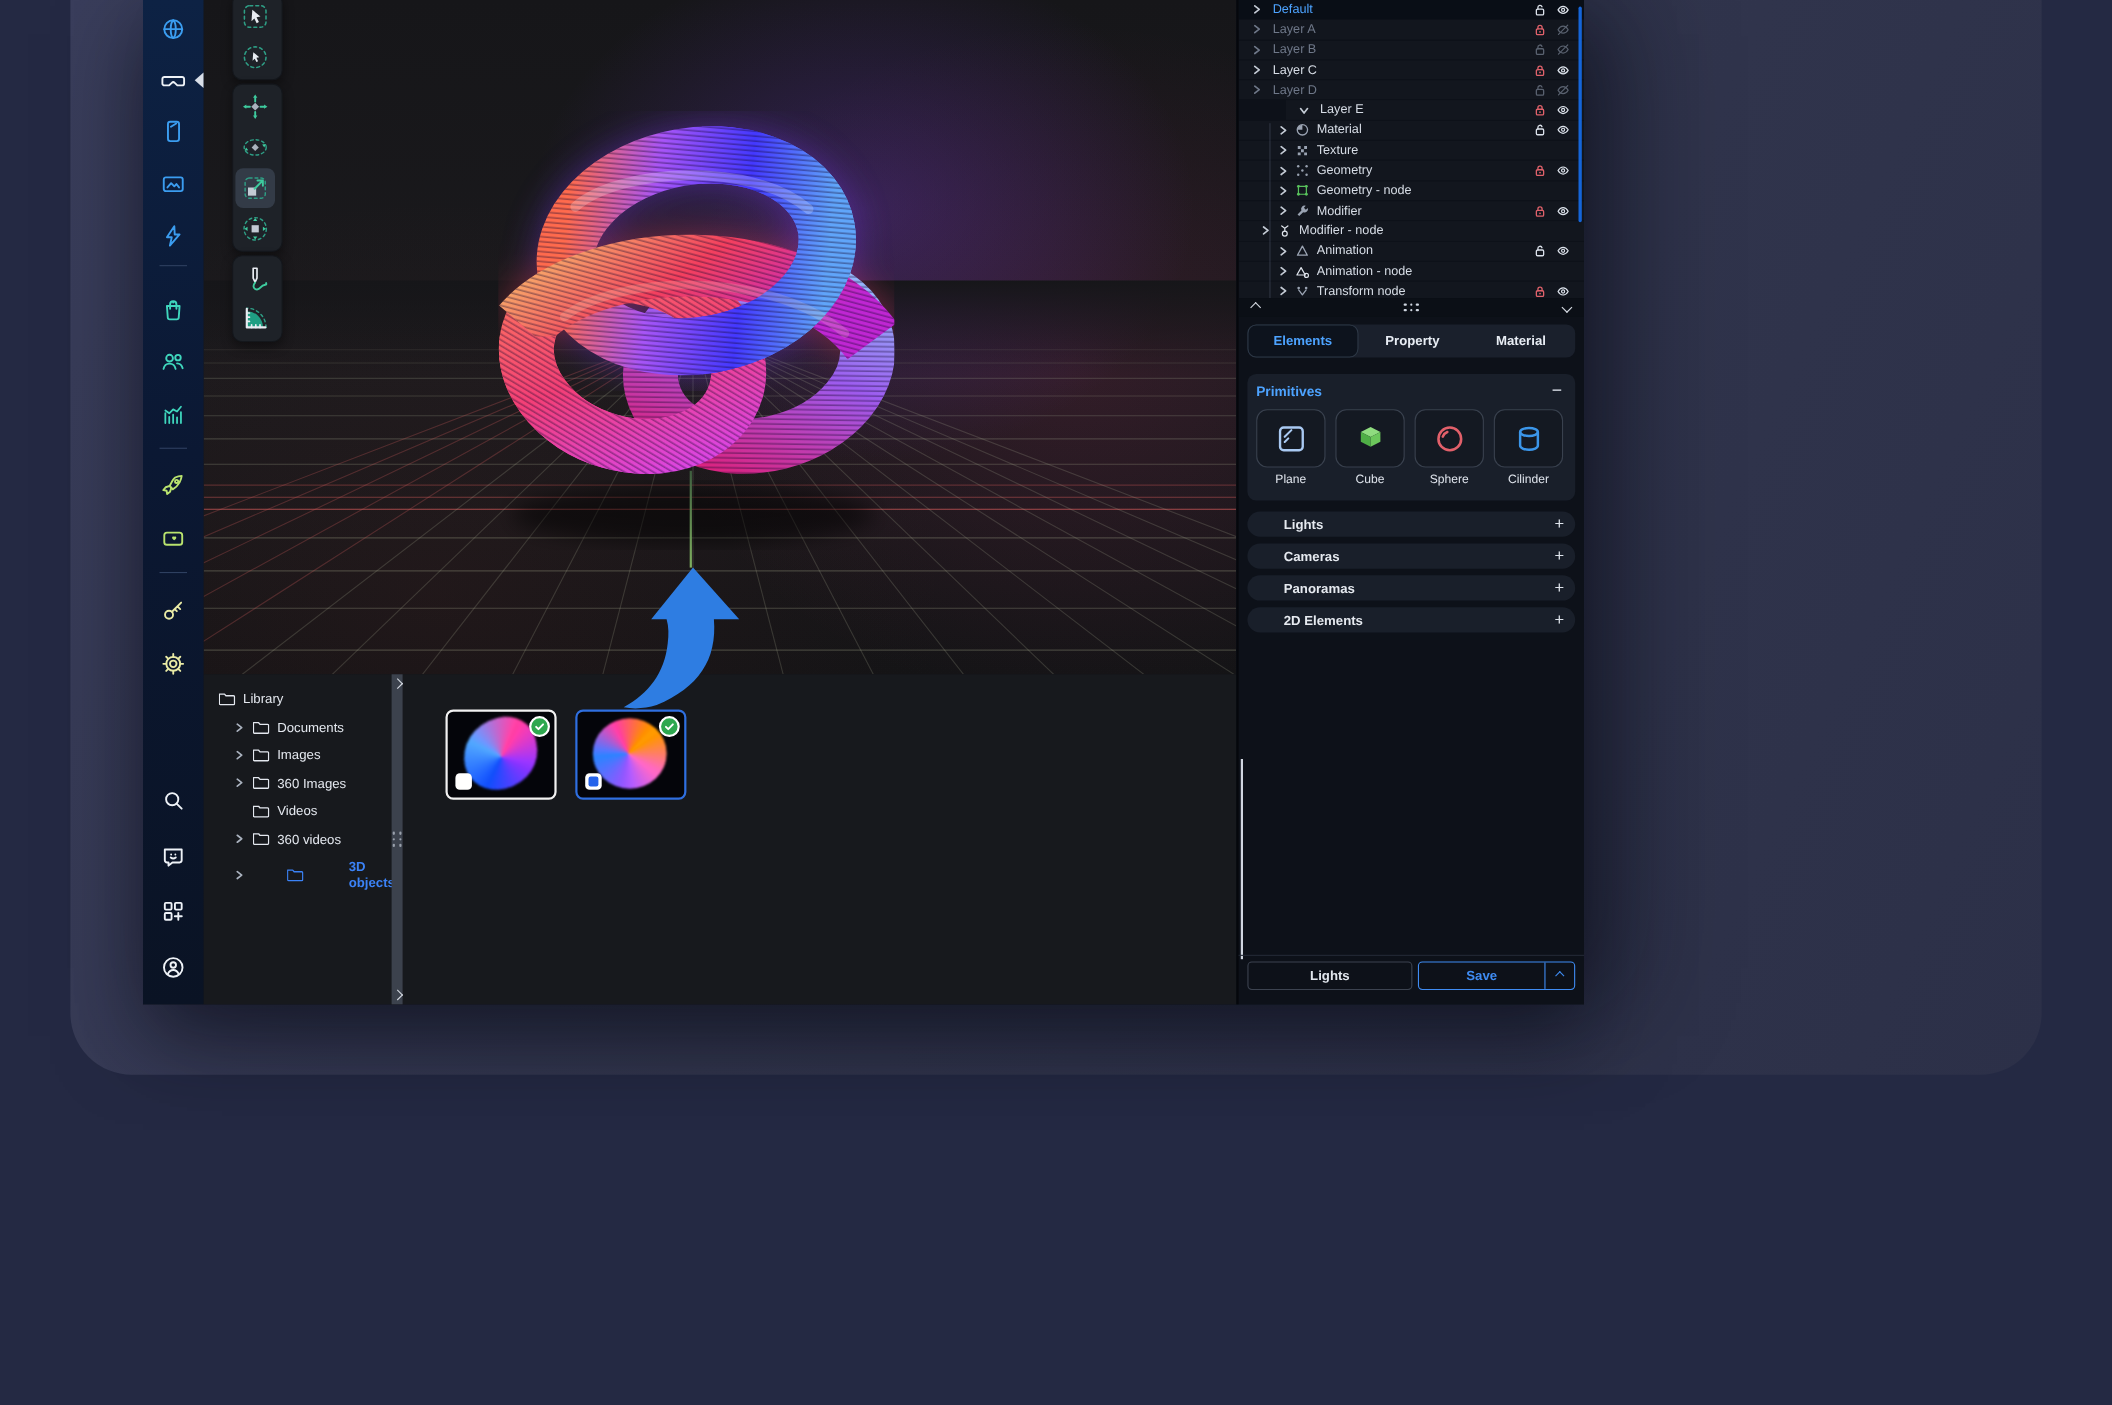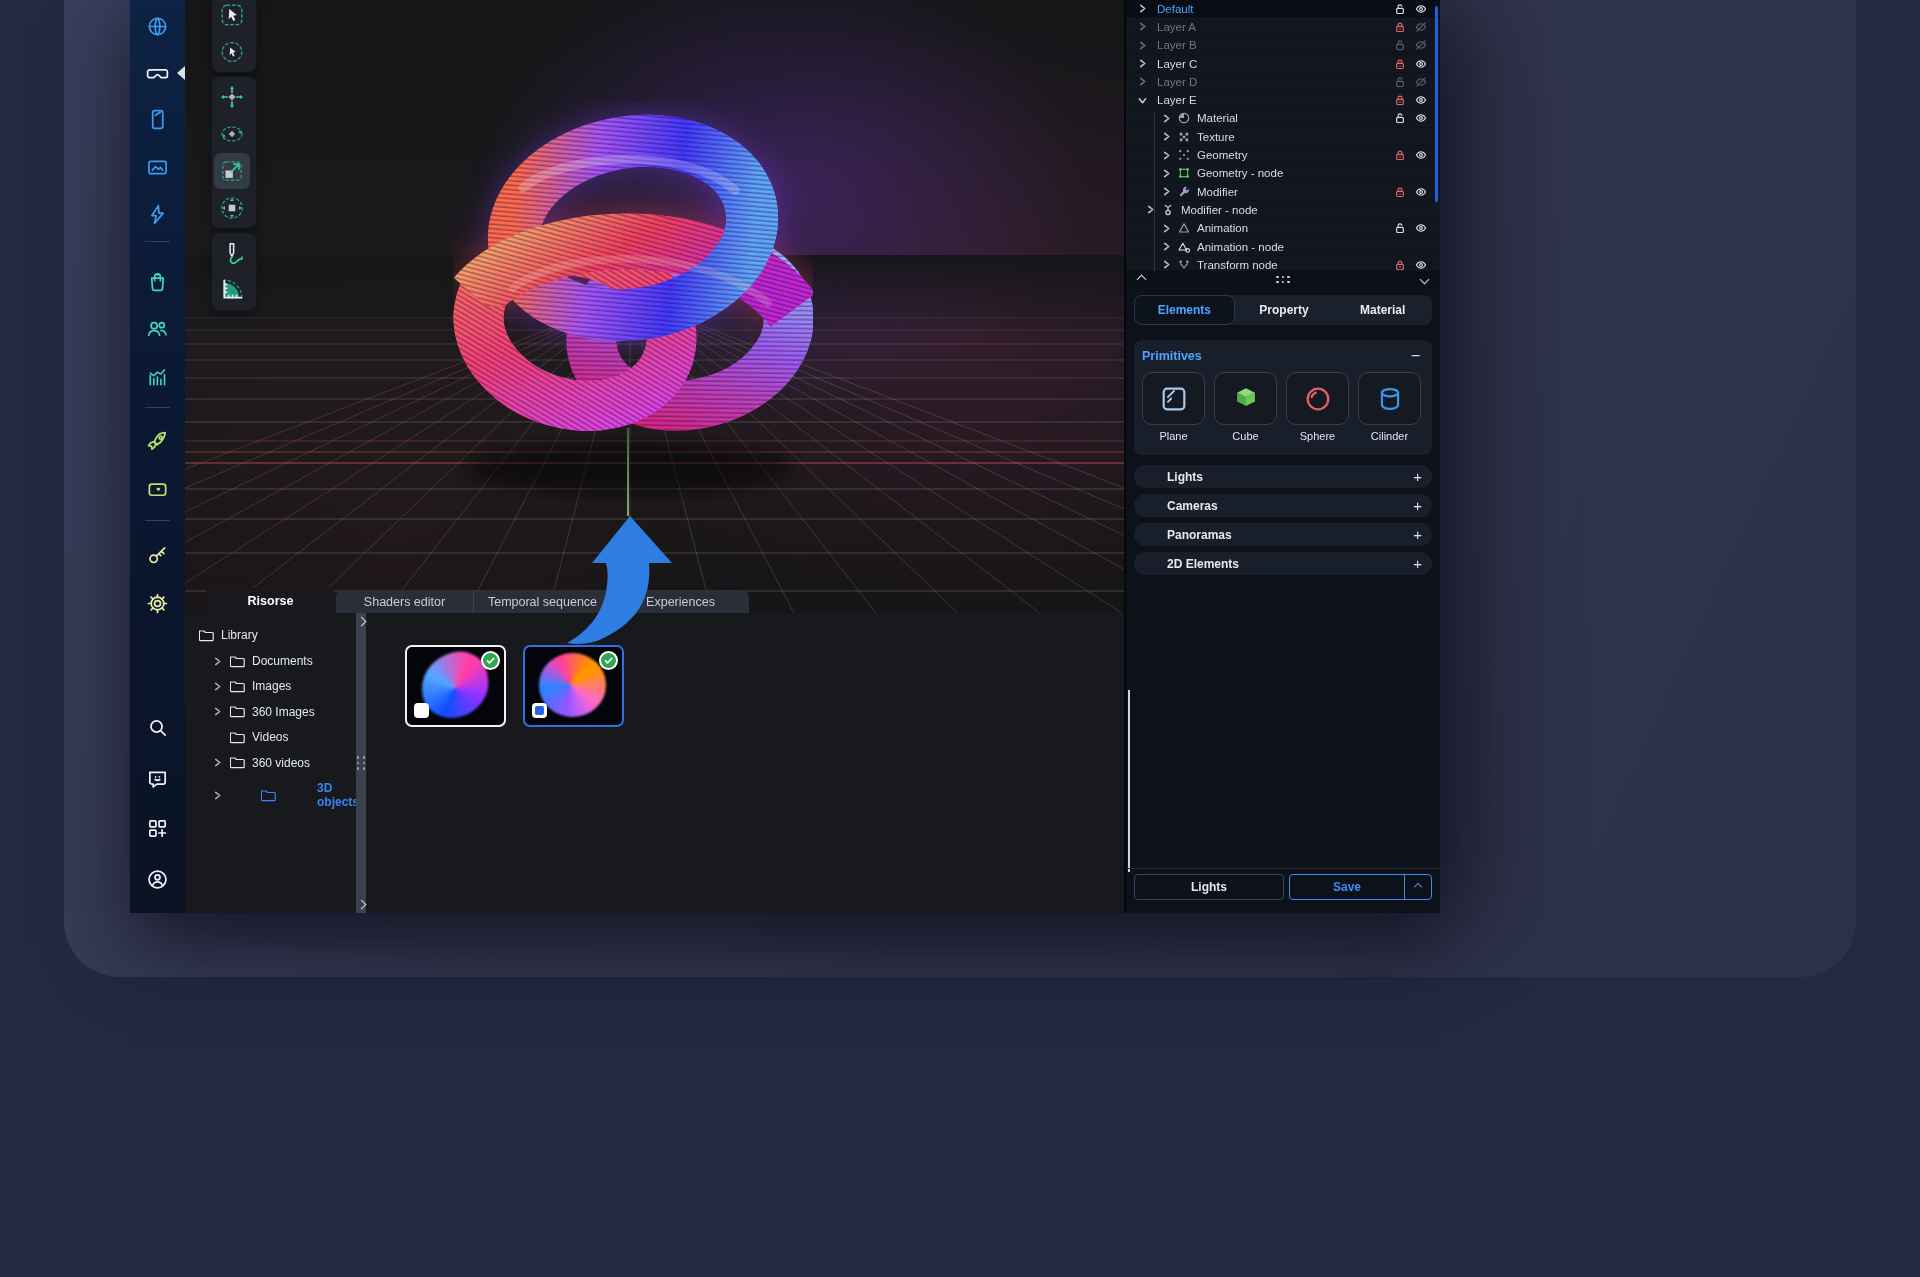--- a/index.html
+++ b/index.html
@@ -479,28 +479,20 @@
       <div class="sb-item c-white" style="top: 859px;">
         <svg viewBox="0 0 24 24" fill="none" stroke="currentColor" stroke-width="1.8" stroke-linecap="round" stroke-linejoin="round">
           <circle cx="12" cy="12" r="8.8"></circle>
           <circle cx="12" cy="9.7" r="2.6"></circle>
           <path d="M6.8 18.3c1-2.5 2.9-3.9 5.2-3.9s4.2 1.4 5.2 3.9"></path>
         </svg>
       </div>
     </div>
 
   <div class="bottom-panel">
-    <div class="tabstrip" id="bottom-tabs">
-        <div class="tab-active">Risorse</div>
-        <div class="tab-rest">
-          <div class="tab-item">Shaders editor</div>
-          <div class="tab-item">Temporal sequence</div>
-          <div class="tab-item">Experiences</div>
-        </div>
-      </div>
     <div class="library">
       <div class="lib-row" style="left:14px;top:15px">
         <span class="icon" style="margin-right: 7px;">
             <svg viewBox="0 0 15 13" fill="none" stroke="currentColor" stroke-width="1.8" stroke-linecap="round" stroke-linejoin="round">
               <path d="M1.3 2h3.8l1.3 1.5h6.9a.9.9 0 0 1 .9.9v6.3a.9.9 0 0 1-.9.9H1.3a.9.9 0 0 1-.9-.9V2z" stroke-width="1.2"></path>
             </svg>
           </span>
         <span>Library</span>
       </div>
       <div id="lib-items">
@@ -718,21 +710,21 @@
               <path d="M4.1 5.3V3.9a1.9 1.9 0 0 1 3.7-.7" stroke-width="1.2"></path>
             </svg>
           </span>
           <span class="eye lk-dim">
             <svg viewBox="0 0 12 12" fill="none" stroke="currentColor" stroke-width="1.8" stroke-linecap="round" stroke-linejoin="round">
               <path d="M1.4 6S3.2 2.8 6 2.8 10.6 6 10.6 6 8.8 9.2 6 9.2 1.4 6 1.4 6z" stroke-width="1.1"></path>
               <path d="M1.8 10.2L10.2 1.8" stroke-width="1.1"></path>
             </svg>
           </span>
         </div>
-        <div class="lrow" style="padding-left: 12px;">
+        <div class="lrow" style="padding-left: 12px; margin-left: 43px;">
           <span class="chev">
             <svg viewBox="0 0 10 10" fill="none" stroke="currentColor" stroke-width="1.8" stroke-linecap="round" stroke-linejoin="round">
               <path d="M1.5 3L5 7.5 8.5 3" stroke-width="1.7"></path>
             </svg>
           </span>
           <span class="llabel">Layer E</span>
           <span class="lock lk-red">
             <svg viewBox="0 0 12 12" fill="none" stroke="currentColor" stroke-width="1.8" stroke-linecap="round" stroke-linejoin="round">
               <rect x="2.7" y="5.3" width="6.6" height="5.2" rx="1.1" stroke-width="1.2"></rect>
               <path d="M4.1 5.3V4a1.9 1.9 0 0 1 3.8 0v1.3" stroke-width="1.2"></path>

